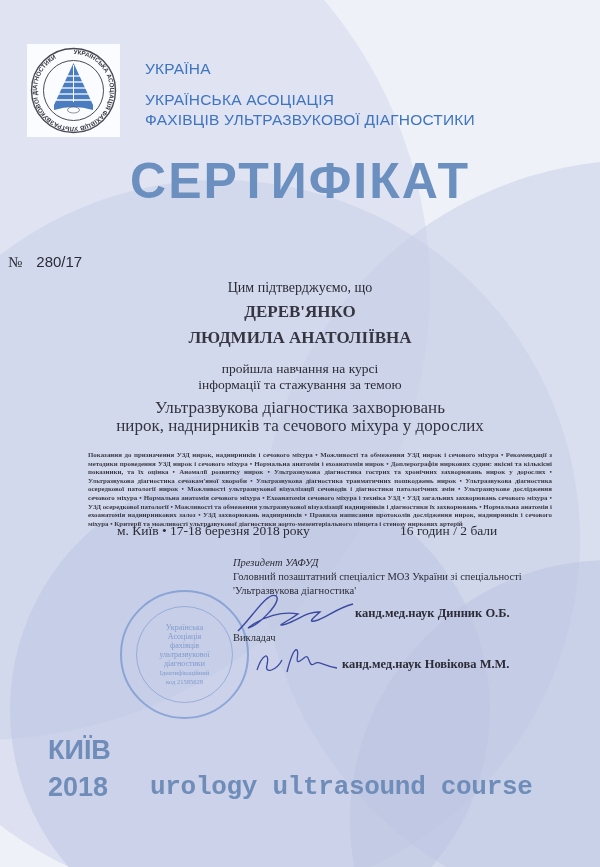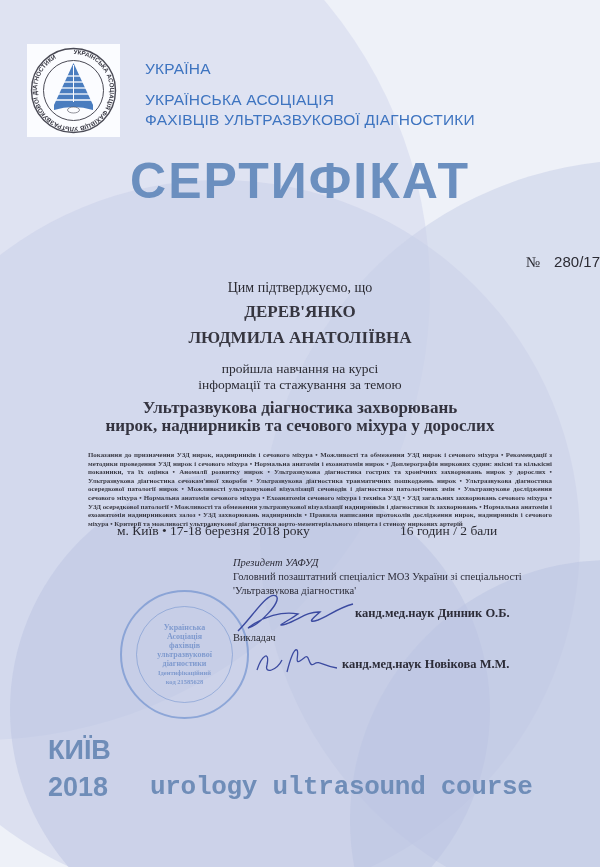--- a/index.html
+++ b/index.html
@@ -27,31 +27,31 @@
     .org { position: absolute; left: 145px; font-family: "Liberation Sans", sans-serif; color: #3e74c0; font-size: 15.5px; letter-spacing: .2px; }
     .org.l1 { top: 60px; }
     .org.l2 { top: 91px; }
     .org.l3 { top: 111px; }
 
     .title {
       position: absolute; left: 0; right: 0; top: 152px; text-align: center;
       font-family: "Liberation Sans", sans-serif; font-weight: bold;
       font-size: 50px; color: #6b8fbf; letter-spacing: 2px;
     }
-    .number { position: absolute; left: 0; right: 0; top: 253px; text-align: right; font-size: 15px; }
+    .number { position: absolute; left: 0; right: 0; top: 253px; text-align: left; font-size: 15px; padding-left: 8px; }
     .number .sym { font-family: "Liberation Serif", serif; margin-right: 14px; }
     .number .val { font-family: "Liberation Sans", sans-serif; }
     .confirm { position: absolute; left: 0; right: 0; top: 280px; text-align: center; font-size: 14px; }
     .name { position: absolute; left: 0; right: 0; text-align: center; font-size: 17px; font-weight: bold; color: #363640; }
     .name.n1 { top: 302px; }
     .name.n2 { top: 328px; }
     .course { position: absolute; left: 0; right: 0; text-align: center; font-size: 13.5px; }
     .course.c1t { top: 361px; }
     .course.c2t { top: 377px; }
-    .topic { position: absolute; left: 0; right: 0; text-align: center; font-size: 17px; font-weight: bold; color: #343440; }
+    .topic { position: absolute; left: 0; right: 0; text-align: center; font-size: 17px; font-weight: normal; color: #343440; }
     .topic.t1 { top: 398px; }
     .topic.t2 { top: 416px; }
     .syllabus {
       position: absolute; left: 88px; width: 464px; top: 451px;
       font-size: 6.9px; line-height: 8.6px; font-weight: bold; text-align: justify; color: #3a3a44;
     }
     .place { position: absolute; left: 117px; top: 523px; font-size: 13.5px; }
     .hours { position: absolute; left: 400px; top: 523px; font-size: 13.5px; }
     .sig-block { position: absolute; left: 233px; font-size: 10.5px; color: #2c2c38; }
     .sig-block.s1 { top: 557px; font-style: italic; }
@@ -65,21 +65,20 @@
     .stamp {
       position: absolute; left: 120px; top: 590px; width: 125px; height: 125px;
       border-radius: 50%; border: 2px solid rgba(90,130,200,.55);
     }
     .stamp .inner {
       position: absolute; left: 14px; top: 14px; right: 14px; bottom: 14px; border-radius: 50%;
       border: 1.5px solid rgba(90,130,200,.45);
       display: flex; flex-direction: column; align-items: center; justify-content: center;
       color: rgba(80,120,190,.6); font-size: 8px; line-height: 9px; text-align: center;
       font-family: "Liberation Serif", serif;
-      font-weight: bold;
     }
     .sig-svg { position: absolute; }
 
     .footer-city {
       position: absolute; left: 48px; top: 735px; font-family: "Liberation Sans", sans-serif;
       font-weight: bold; font-size: 27px; color: #6f8db8;
     }
     .footer-year {
       position: absolute; left: 48px; top: 772px; font-family: "Liberation Sans", sans-serif;
       font-weight: bold; font-size: 27px; color: #6f8db8;

